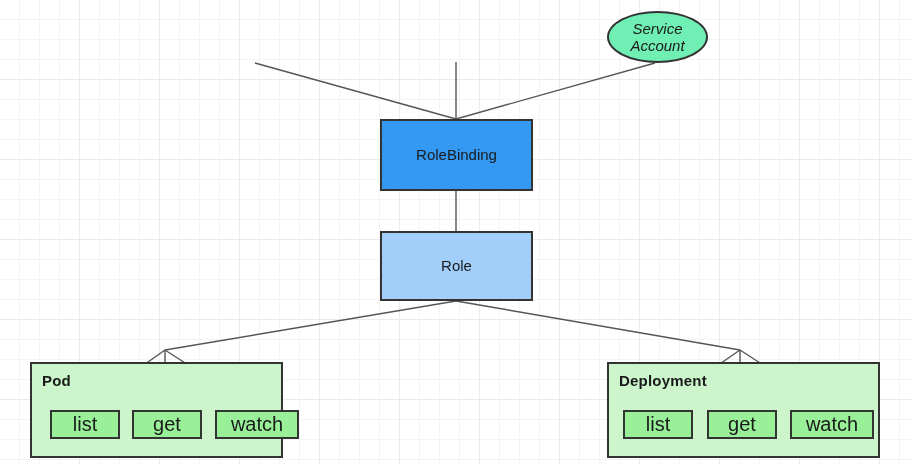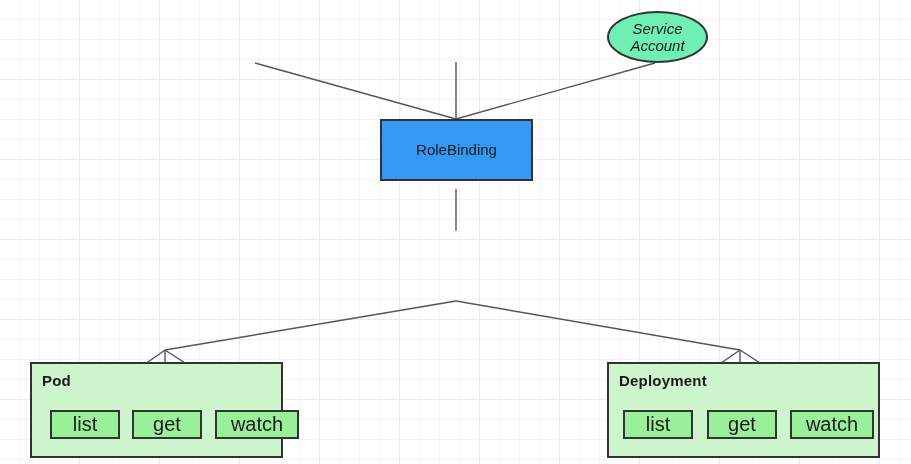--- a/index.html
+++ b/index.html
@@ -105,24 +105,27 @@
 
 
 
   <div class="node ellipse" style="left:607px; top:11px; width:101px; height:52px;font-style:italic;">
     <span style="display:block;">
       <span style="display:block;">Service</span>
       <span style="display:block;">Account</span>
     </span>
   </div>
 
-  <div class="node rect rolebinding" style="left:380px; top:119px; width:153px; height:62px;">
+  <div class="node rect rolebinding" style="left:380px; top:119px; width:153px; height:72px;">
     <span>RoleBinding</span>
   </div>
 
+  <div class="node rect role" style="left:380px; top:231px; width:153px; height:70px;">
+    <span>Role</span>
+  </div>
 
   <div class="group-box" style="left:30px; top:362px; width:253px; height:96px;">
     <span class="group-title">Pod</span>
     <div class="verb" style="left:18px; top:46px; width:70px; height:29px;">
       <span>list</span>
     </div>
     <div class="verb" style="left:100px; top:46px; width:70px; height:29px;">
       <span>get</span>
     </div>
     <div class="verb" style="left:183px; top:46px; width:84px; height:29px;">

